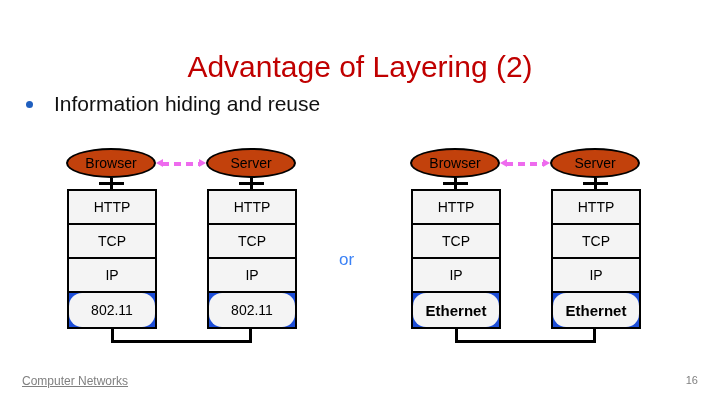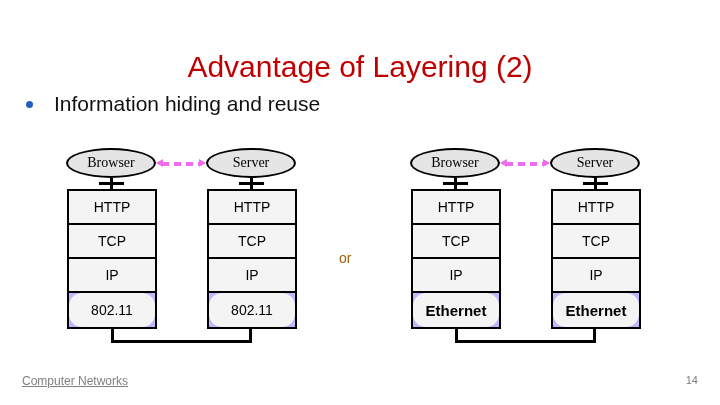--- a/index.html
+++ b/index.html
@@ -74,29 +74,28 @@
   .node-right { left: 140px; }
 
   .ellipse {
     position: absolute;
     left: 0px;
     top: 0px;
     width: 90px;
     height: 30px;
     border: 2px solid #000000;
     border-radius: 50% / 50%;
-    background: #e5e5e5;
+    background: #c2410c;
     box-sizing: border-box;
     display: flex;
     align-items: center;
     justify-content: center;
     font-size: 14px;
     color: #000000;
     white-space: nowrap;
-    font-family: Liberation Serif, serif;
   }
 
   
   .stem {
     position: absolute;
     left: 44px;
     top: 30px;
     width: 3px;
     height: 11px;
     background: #000000;
@@ -110,21 +109,21 @@
     background: #000000;
   }
 
   
   .stack {
     position: absolute;
     left: 1px;
     top: 41px;
     width: 90px;
     border: 2px solid #000000;
-    background: #c4b5fd;
+    background: #1d4ed8;
     box-sizing: border-box;
   }
   .layer {
     height: 34px;
     box-sizing: border-box;
     border-bottom: 2px solid #000000;
     background: #F4F4F4;
     display: flex;
     align-items: center;
     justify-content: center;
@@ -191,22 +190,22 @@
     width: 141px;
     height: 3px;
     background: #000000;
   }
 
   
   #or-label {
     position: absolute;
     left: 339px;
     top: 250px;
-    font-size: 14px;
-    color: #a16207;
+    font-size: 17px;
+    color: #3b82f6;
   }
 
   
   #footer-left {
     position: absolute;
     left: 22px;
     top: 374px;
     font-size: 12px;
     color: #808080;
     white-space: nowrap;
@@ -304,13 +303,13 @@
   </div>
 
   <div class="wire">
     <span class="wire-down-l"></span>
     <span class="wire-bar"></span>
     <span class="wire-down-r"></span>
   </div>
 </div>
 
 <div id="footer-left">Computer Networks</div>
-<div id="footer-page">14</div>
+<div id="footer-page">16</div>
 
 </body></html>

